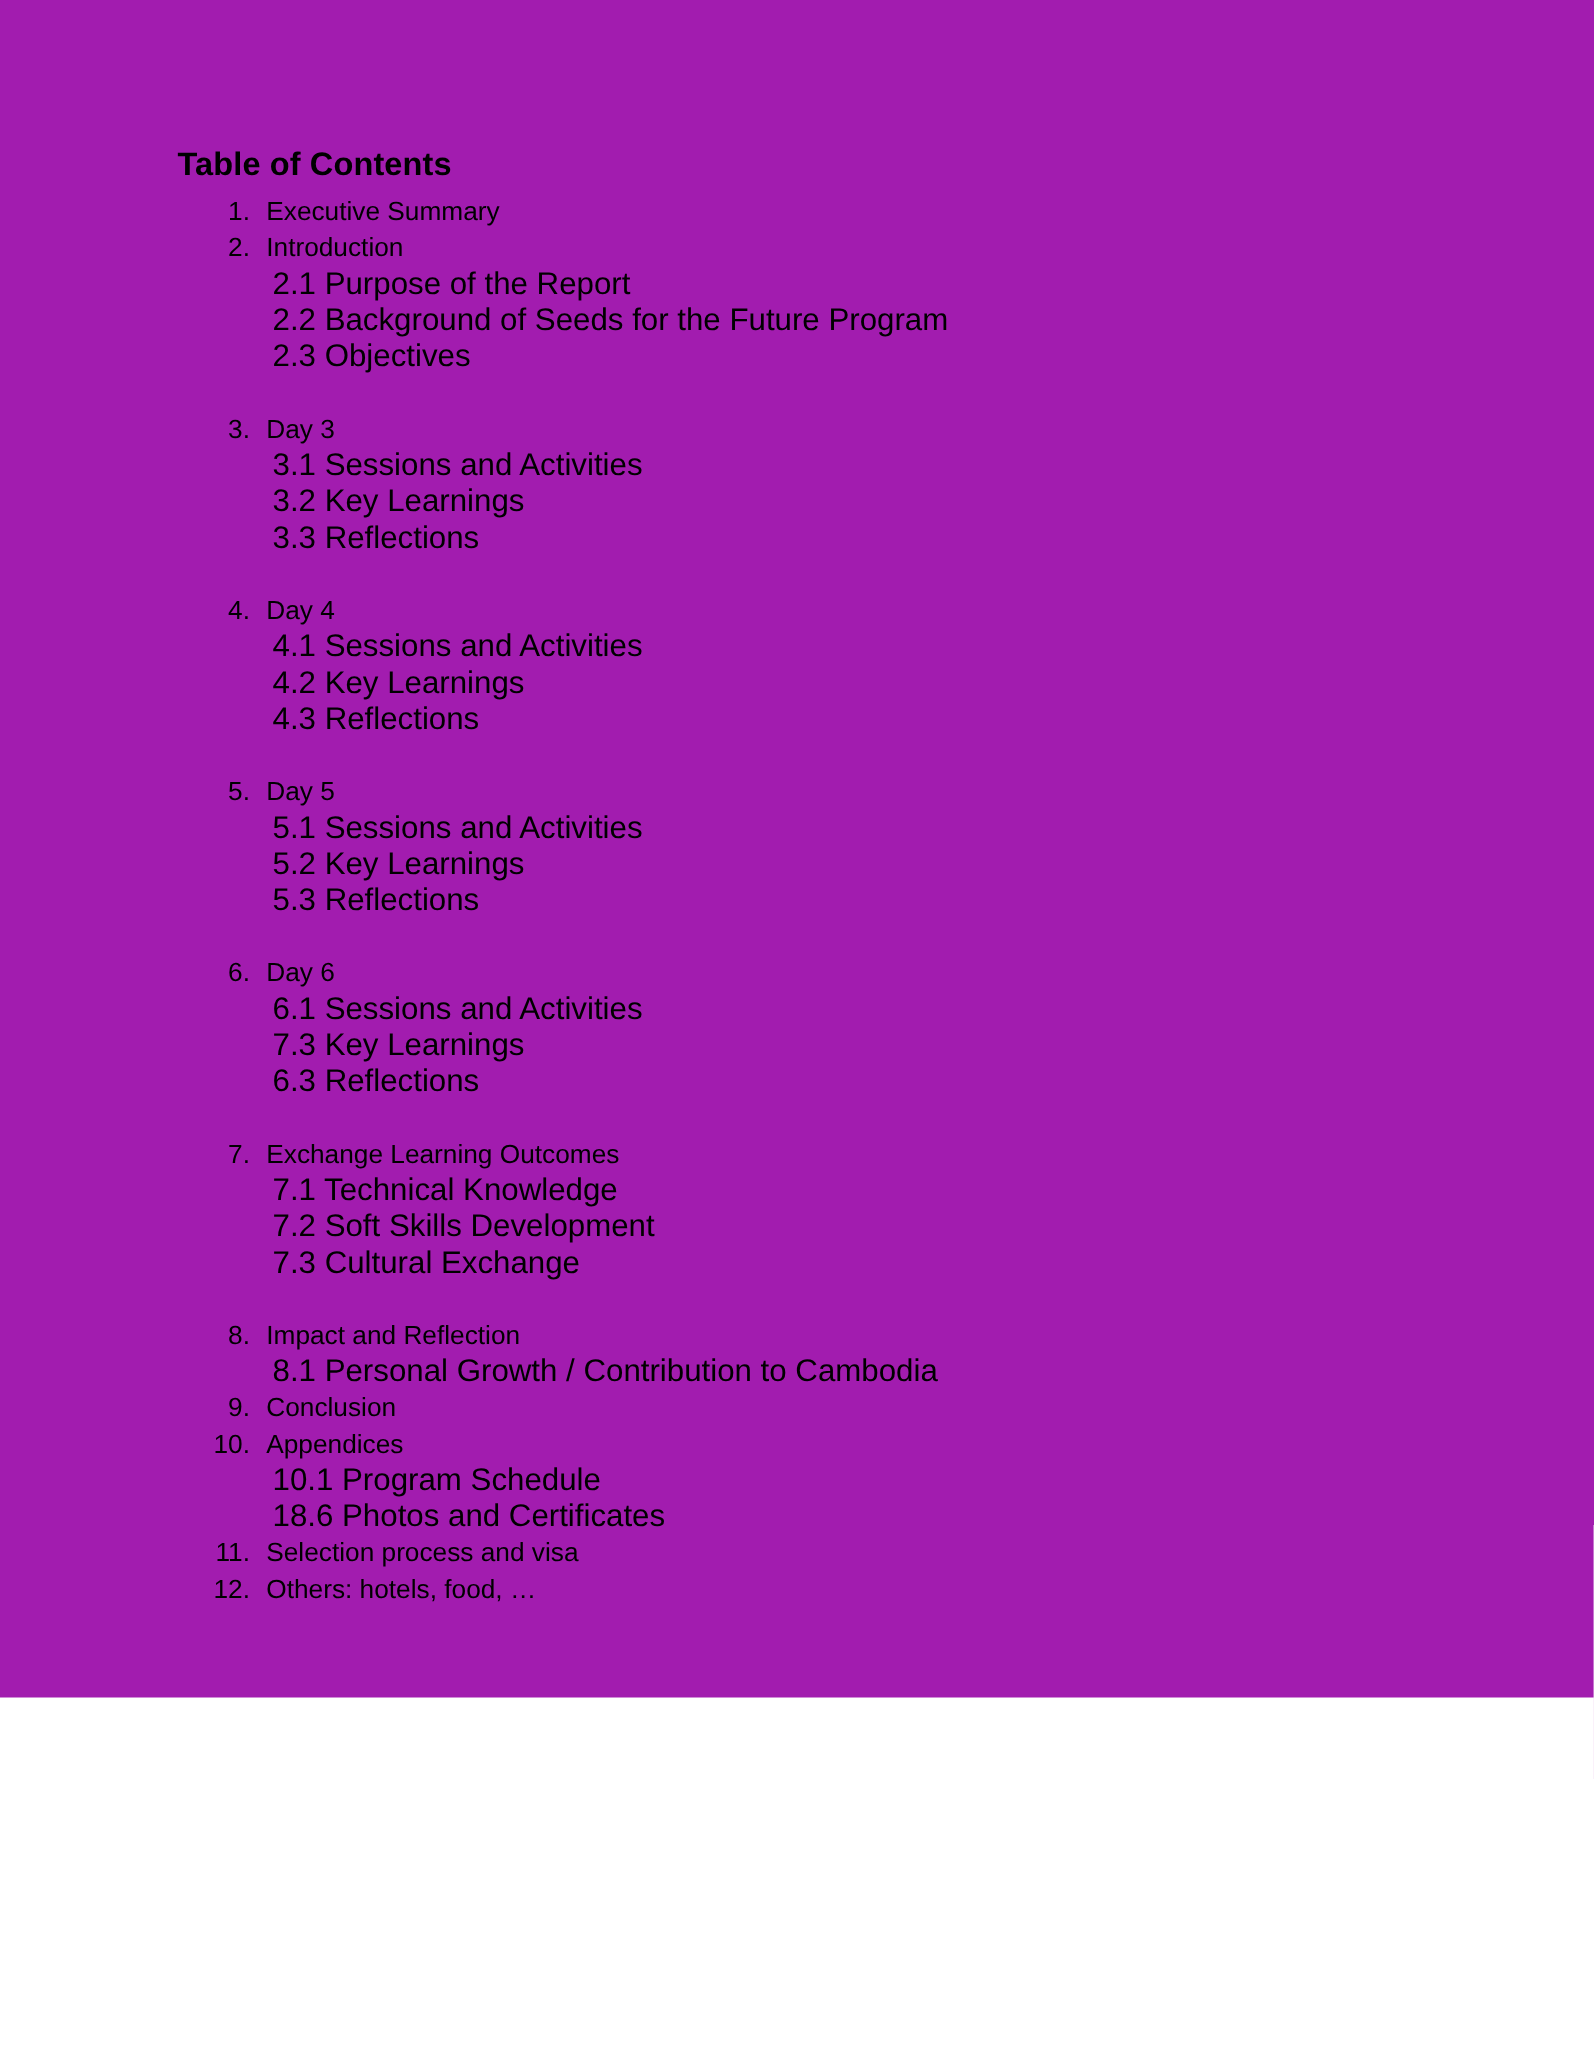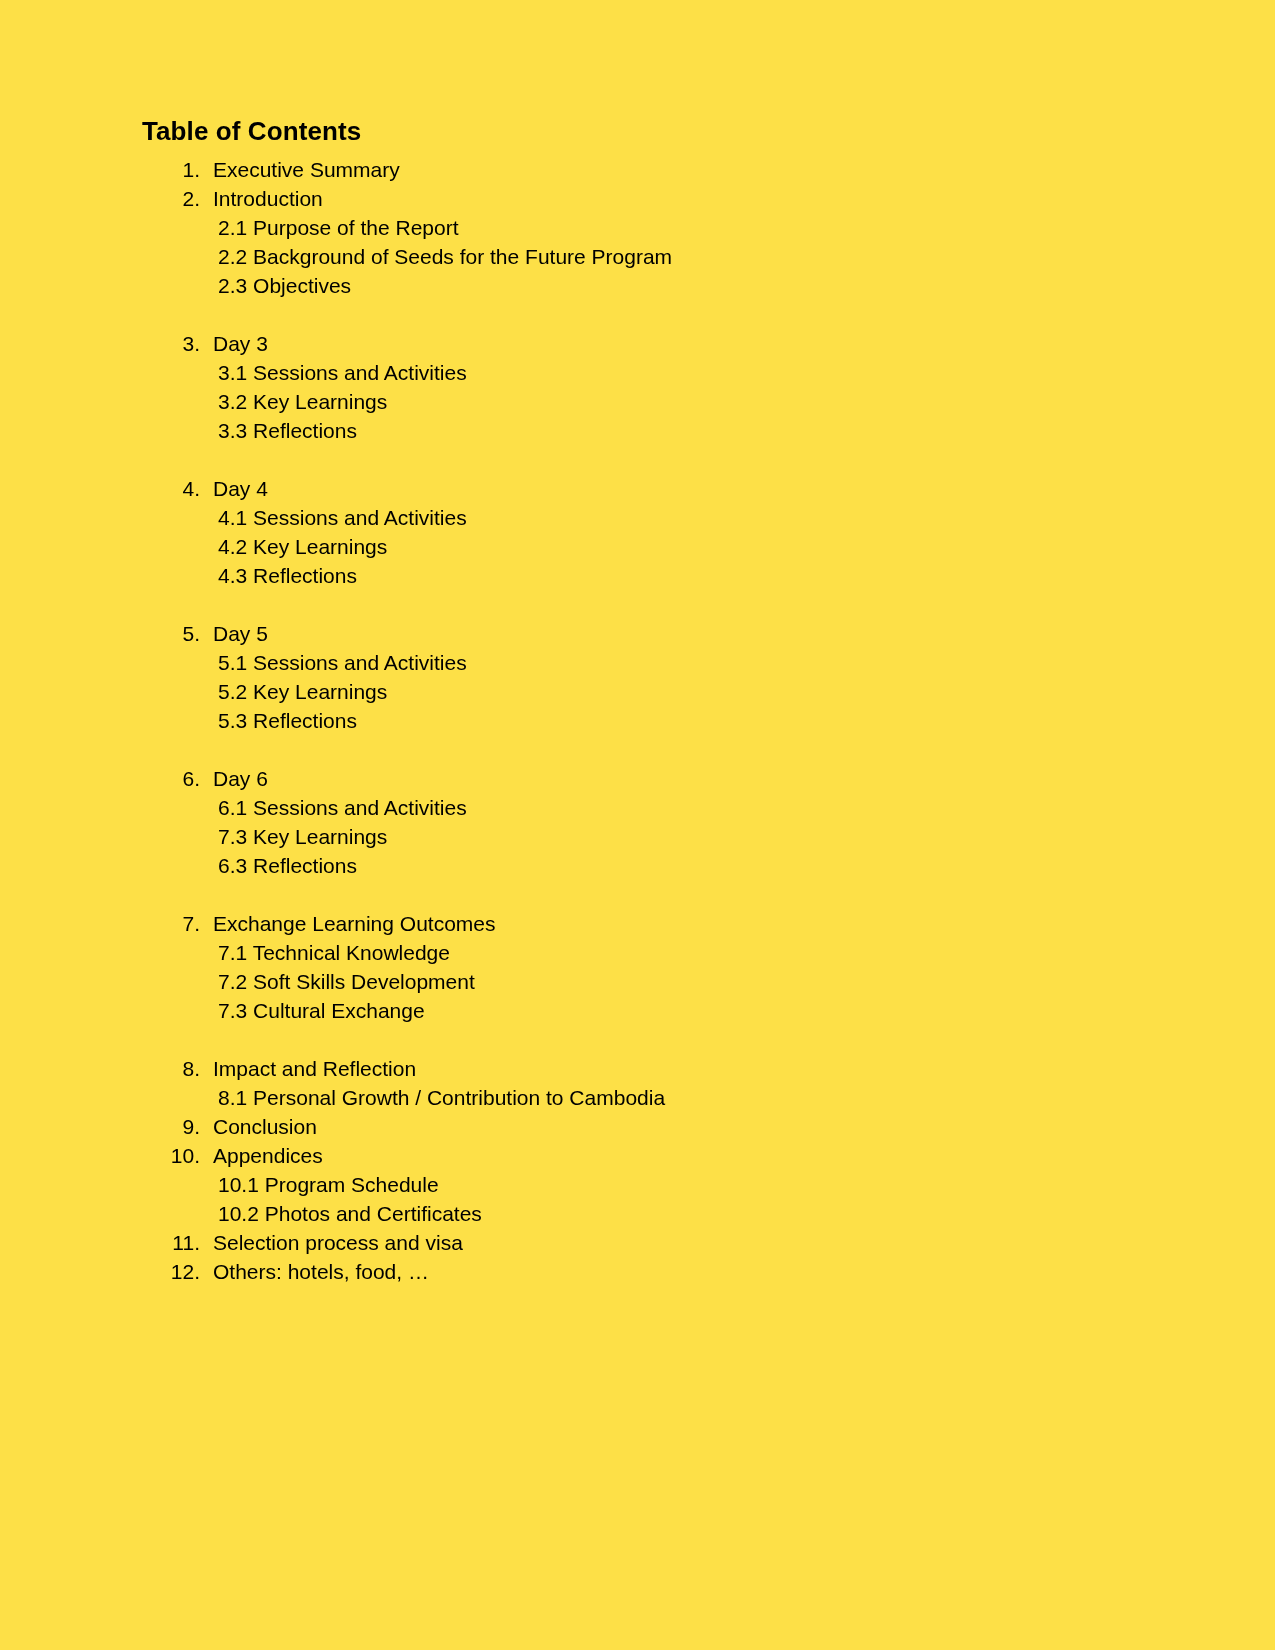--- a/index.html
+++ b/index.html
@@ -10,22 +10,22 @@
   body {
     width: 1275px;
     height: 1650px;
     font-family: "Liberation Sans", sans-serif;
     color: #000000;
     -webkit-font-smoothing: antialiased;
   }
   .page {
     position: relative;
     width: 1275px;
-    height: 1650px;
-    background: #fde047;
+    height: 1358px;
+    background: #a21caf;
     box-sizing: border-box;
     padding: 0;
     overflow: hidden;
   }
   .doc-title {
     position: absolute;
     left: 142px;
     top: 98px;
     font-size: 26px;
     font-weight: bold;
@@ -69,21 +69,21 @@
     display: inline-block;
     margin-left: 13px;
     font-size: 21px;
     font-weight: normal;
     line-height: 29px;
   }
   .subentry {
     height: 29px;
     line-height: 29px;
     padding-left: 76px;
-    font-size: 21px;
+    font-size: 25px;
     font-weight: normal;
     white-space: nowrap;
   }
   .subentry .sub-num {
     display: inline;
   }
   .subentry .sub-text {
     display: inline;
   }
 </style>
@@ -167,21 +167,21 @@
           <span class="num">9.</span>
           <span class="label">Conclusion</span>
         </div>
       </div>
       <div class="toc-group">
         <div class="toc-entry">
           <span class="num">10.</span>
           <span class="label">Appendices</span>
         </div>
         <div class="subentry"><span class="sub-num">10.1</span> <span class="sub-text">Program Schedule</span></div>
-        <div class="subentry"><span class="sub-num">10.2</span> <span class="sub-text">Photos and Certificates</span></div>
+        <div class="subentry"><span class="sub-num">18.6</span> <span class="sub-text">Photos and Certificates</span></div>
       </div>
       <div class="toc-group">
         <div class="toc-entry">
           <span class="num bold">11.</span>
           <span class="label">Selection process and visa</span>
         </div>
       </div>
       <div class="toc-group">
         <div class="toc-entry">
           <span class="num">12.</span>

